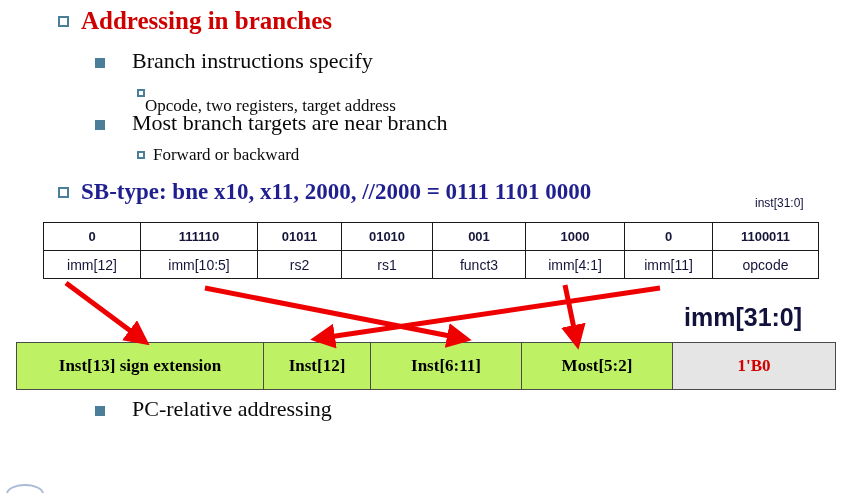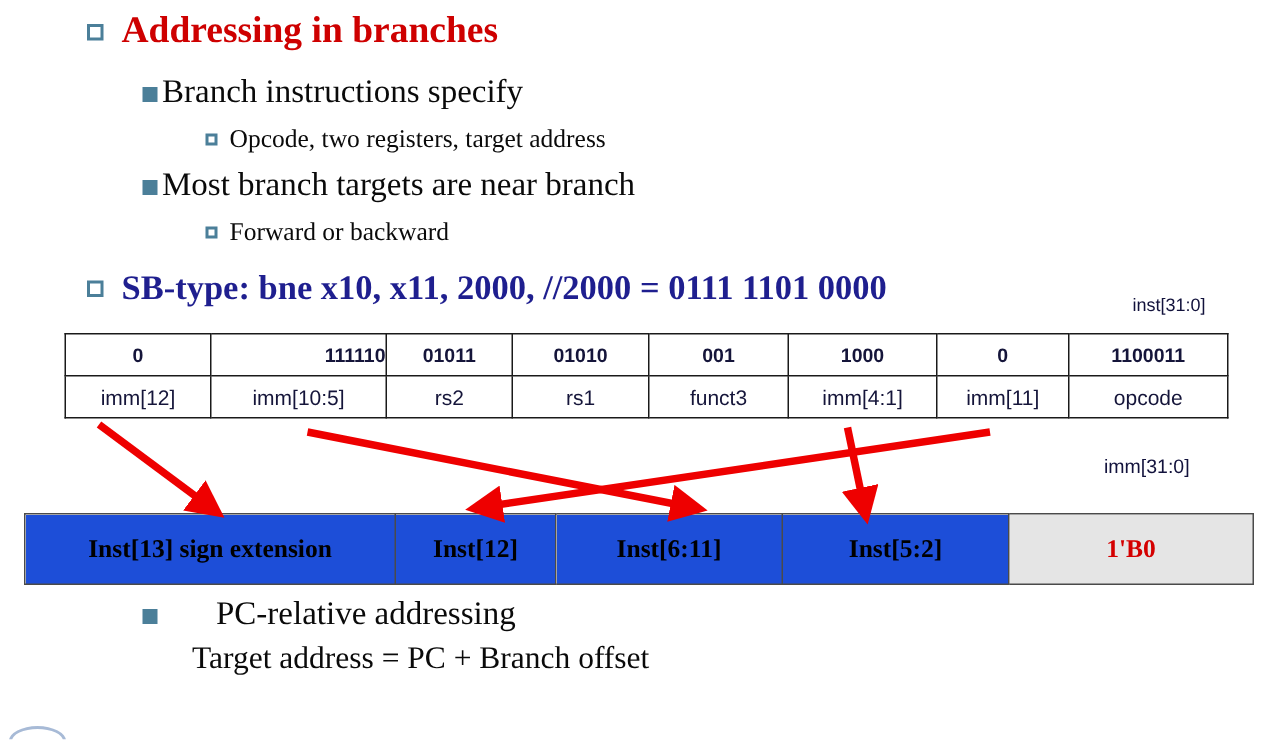--- a/index.html
+++ b/index.html
@@ -58,21 +58,21 @@
   }
   .lvl1-text.blue {
     color: #1f1f8f;
     font-size: 23px;
   }
   .lvl2-text {
     font-family: "Liberation Serif", serif;
     font-size: 22px;
     color: #0a0a0a;
     line-height: 1;
-    margin-left: 3px;
+    margin-left: 27px;
   }
   .lvl3-text {
     font-family: "Liberation Serif", serif;
     font-size: 17px;
     color: #0a0a0a;
     line-height: 1;
     margin-left: 8px;
   }
 
   .plain-line {
@@ -134,21 +134,21 @@
   #imm-table td {
     border: 1.6px solid #4a4a4a;
     text-align: center;
     vertical-align: middle;
     height: 46px;
     padding: 0;
     font-family: "Liberation Serif", serif;
     font-weight: bold;
     font-size: 17px;
     color: #000000;
-    background: #1d4ed8;
+    background: #bef264;
     overflow: hidden;
   }
   #imm-table td.highlight {
     background: #e5e5e5;
     color: #d40000;
   }
 
   
   #arrow-layer {
     position: absolute;
@@ -179,21 +179,21 @@
   <div class="bullet-row" style="left:58px; top:8px;">
     <span class="bul-hollow" style="margin-top:8px;"></span>
     <span class="lvl1-text">Addressing in branches</span>
   </div>
 
   <div class="bullet-row" style="left:95px; top:50px;">
     <span class="bul-solid" style="margin-top:8px;"></span>
     <span class="lvl2-text">Branch instructions specify</span>
   </div>
 
-  <div class="bullet-row" style="left:137px; top:84px;">
+  <div class="bullet-row" style="left:137px; top:84px;flex-direction:column;">
     <span class="bul-hollow small" style="margin-top:5px;"></span>
     <span class="lvl3-text">Opcode, two registers, target address</span>
   </div>
 
   <div class="bullet-row" style="left:95px; top:112px;">
     <span class="bul-solid" style="margin-top:8px;"></span>
     <span class="lvl2-text">Most branch targets are near branch</span>
   </div>
 
   <div class="bullet-row" style="left:137px; top:146px;">
@@ -205,50 +205,50 @@
     <span class="bul-hollow" style="margin-top:7px;"></span>
     <span class="lvl1-text blue">SB-type: bne  x10,  x11,  2000,   //2000 = 0111 1101 0000</span>
   </div>
 
   <div class="side-label" style="left:755px; top:196px;">inst[31:0]</div>
 
   <table id="inst-table">
     <tbody>
         <tr class="bits">
       <td style="width:96px;">0</td>
-      <td style="width:116px;text-align:right;">111110</td>
+      <td style="width:116px;">111110</td>
       <td style="width:83px;margin-top:45px;">01011</td>
       <td style="width:90px;">01010</td>
       <td style="width:92px;">001</td>
       <td style="width:98px;">1000</td>
       <td style="width:87px;">0</td>
       <td style="width:105px;">1100011</td>
     </tr>
     <tr class="names">
       <td>imm[12]</td>
       <td>imm[10:5]</td>
       <td>rs2</td>
       <td>rs1</td>
       <td>funct3</td>
       <td>imm[4:1]</td>
       <td>imm[11]</td>
       <td>opcode</td>
     </tr>
   </tbody>
     </table>
 
-  <div class="side-label" style="left:736px; top:303px; font-size:13px;">imm[31:0]</div>
+  <div class="side-label" style="left:684px; top:303px; font-size:25px;font-weight:bold;">imm[31:0]</div>
 
   <table id="imm-table">
     <tbody>
         <tr>
       <td style="width:246px;">Inst[13] sign extension</td>
       <td style="width:106px;">Inst[12]</td>
       <td style="width:150px;">Inst[6:11]</td>
-      <td style="width:150px;">Inst[5:2]</td>
+      <td style="width:150px;">Most[5:2]</td>
       <td class="highlight" style="width:162px;">1'B0</td>
     </tr>
   </tbody>
     </table>
 
   <svg id="arrow-layer" viewBox="0 0 856 493">
     <defs>
       <marker id="ah" markerWidth="5" markerHeight="5" refX="2.6" refY="2.5" orient="auto" markerUnits="strokeWidth">
         <path d="M0,0 L5,2.5 L0,5 z" fill="#ee0000"></path>
       </marker>
@@ -256,22 +256,21 @@
 
     <line x1="66" y1="283" x2="140" y2="338" stroke="#ee0000" stroke-width="5" marker-end="url(#ah)"></line>
 
     <line x1="205" y1="288" x2="460" y2="338" stroke="#ee0000" stroke-width="5" marker-end="url(#ah)"></line>
 
     <line x1="660" y1="288" x2="322" y2="338" stroke="#ee0000" stroke-width="5" marker-end="url(#ah)"></line>
 
     <line x1="565" y1="285" x2="576" y2="338" stroke="#ee0000" stroke-width="5" marker-end="url(#ah)"></line>
   </svg>
 
-  <div class="bullet-row" style="left:95px; top:398px;gap:36px;">
+  <div class="bullet-row" style="left:95px; top:398px;">
     <span class="bul-solid" style="margin-top:8px;"></span>
     <span class="lvl2-text">PC-relative addressing</span>
   </div>
 
-  <div class="plain-line" style="left:128px; top:428px;">Target address = PC + Branch offset</div>
 
   <div id="corner-glyph"></div>
 
 </div>
 
 </body></html>

